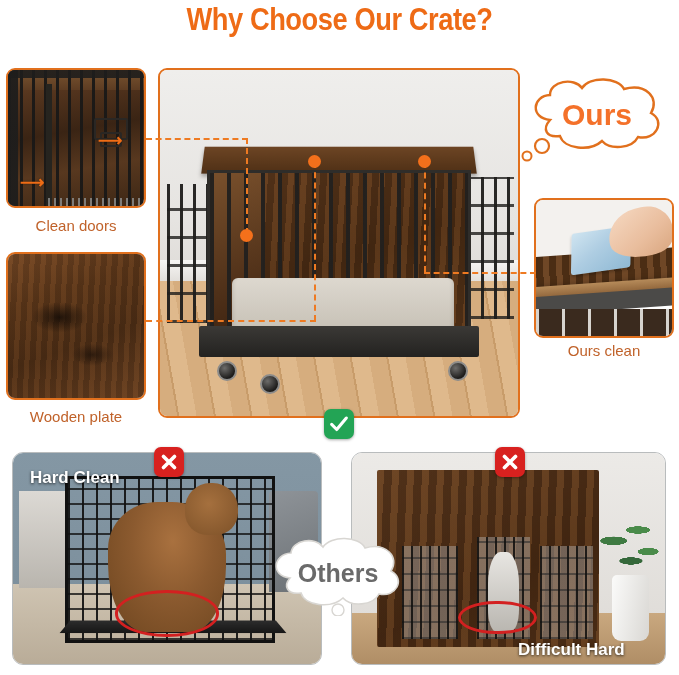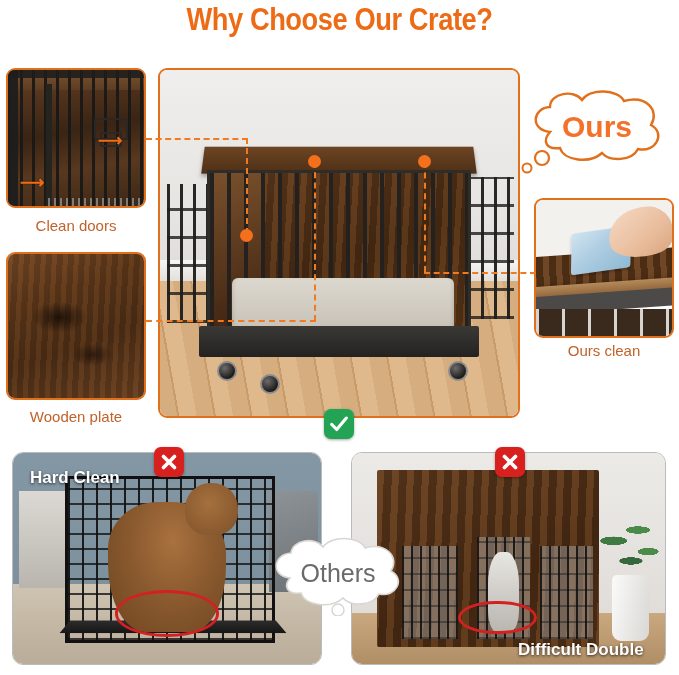--- a/index.html
+++ b/index.html
@@ -202,36 +202,36 @@
   .caster {
     position: absolute; width: 20px; height: 20px;
     border-radius: 50%;
     background: radial-gradient(circle at 35% 32%, #6d6c6a, #1d1c1b 70%);
     border: 2px solid #8d8c8a;
     box-sizing: border-box;
   }
 
   
   #bubble-ours {
-    position: absolute; left: 520px; top: 86px; width: 154px; height: 88px;
+    position: absolute; left: 520px; top: 74px; width: 154px; height: 88px;
   }
   #bubble-ours .txt {
     position: absolute; inset: 0;
     display: flex; align-items: center; justify-content: center;
     font-weight: bold; font-size: 30px; color: #f4712a;
     font-family: "Liberation Sans", sans-serif;
     transform: translateY(-3px);
   }
   #bubble-others {
     position: absolute; left: 262px; top: 534px; width: 152px; height: 82px;
   }
   #bubble-others .txt {
     position: absolute; inset: 0;
     display: flex; align-items: center; justify-content: center;
-    font-weight: normal; font-size: 25px; color: #6a6a6a;
+    font-weight: bold; font-size: 25px; color: #6a6a6a;
     font-family: "Liberation Sans", sans-serif;
     transform: translateY(-2px);
   }
 
   
   .dash-h {
     position: absolute; height: 0;
     border-top: 2px dashed #ee7a22;
   }
   .dash-v {
@@ -449,21 +449,21 @@
   <div class="dc-floor"></div>
   <div class="dc-crate"></div>
   <div class="dc-mesh" style="left:16%; top:44%; width:18%; height:44%;"></div>
   <div class="dc-mesh" style="left:40%; top:40%; width:17%; height:48%;"></div>
   <div class="dc-mesh" style="left:60%; top:44%; width:17%; height:44%;"></div>
   <div class="dc-dog"></div>
   <div class="dc-plant-pot"></div>
   <div class="dc-plant-leaves"></div>
   <div class="red-ellipse" style="left:34%; top:70%; width:25%; height:16%;"></div>
 </div>
-<div class="white-label" style="left:518px; top:640px;">Difficult Double</div>
+<div class="white-label" style="left:518px; top:640px;">Difficult Hard</div>
 <div class="badge cross" style="left:495px; top:447px;">
   <svg viewBox="0 0 24 24">
     <path d="M6 6 L18 18 M18 6 L6 18" fill="none" stroke="#ffffff" stroke-width="4" stroke-linecap="round"></path>
   </svg>
 </div>
 
 <div id="bubble-others">
   <svg viewBox="0 0 152 82" width="152" height="82">
     <path d="M28 44 C8 42 11 20 29 19 C30 6 53 2 61 13 C69 1 97 2 103 14
              C124 8 138 23 129 37 C144 45 134 64 117 60 C111 72 89 73 81 64

